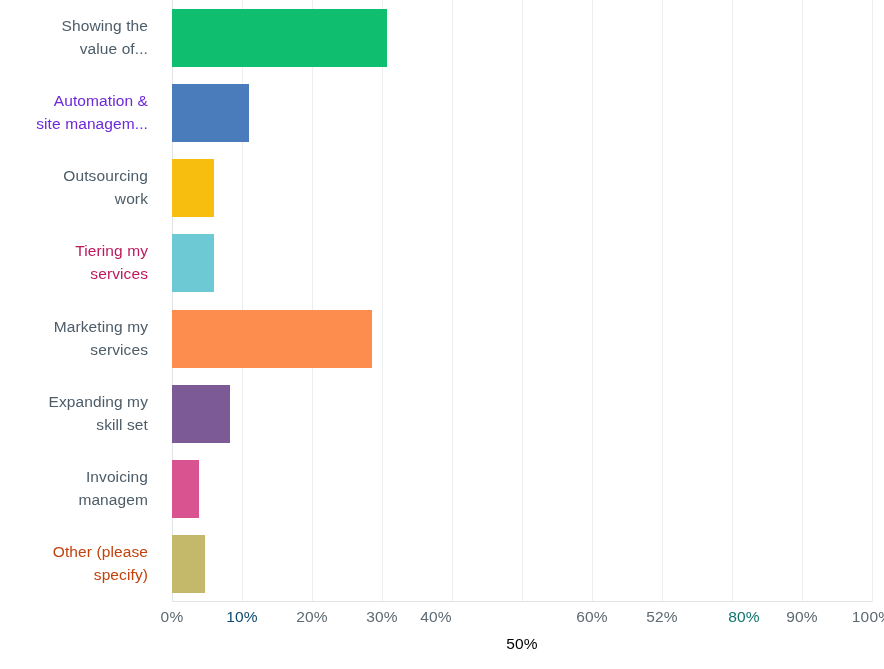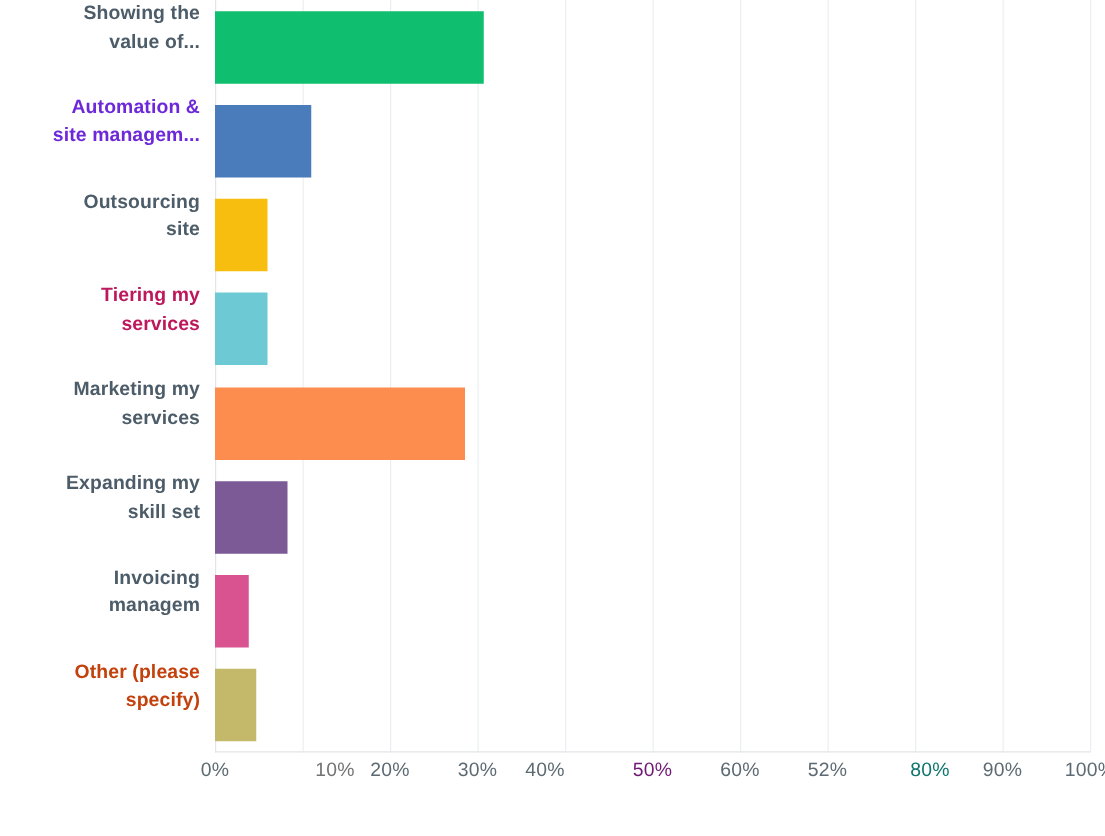--- a/index.html
+++ b/index.html
@@ -77,34 +77,33 @@
   
   #category-labels {
     position: absolute;
     left: 0;
     top: 0;
     width: 172px;
     height: 602px;
   }
   .cat-label {
     position: absolute;
-    left: 12px;
+    left: 0;
     width: 160px;
     height: 75.25px;
     display: flex;
-    align-items: flex-start;
+    align-items: center;
     justify-content: flex-end;
     text-align: right;
     padding-right: 12px;
     box-sizing: border-box;
     color: #4c5c68;
     font-size: 15.5px;
     line-height: 1.48;
     letter-spacing: 0.1px;
-    font-weight: bold;
   }
 
   
   #x-tick-labels {
     position: absolute;
     left: 172px;
     top: 608px;
     width: 700px;
     height: 30px;
   }
@@ -124,21 +123,21 @@
 <div id="chart-root">
 
   <div id="category-labels">
       <div class="cat-label" style="top: 0px; height: 75.25px; color: rgb(76, 92, 104);">
         <span><span>Showing the</span><br><span>value of...</span></span>
       </div>
       <div class="cat-label" style="top: 75.25px; height: 75.25px; color: #6d28d9;">
         <span><span>Automation &amp;</span><br><span>site managem...</span></span>
       </div>
       <div class="cat-label" style="top: 150.5px; height: 75.25px; color: rgb(76, 92, 104);">
-        <span><span>Outsourcing</span><br><span>site</span></span>
+        <span><span>Outsourcing</span><br><span>work</span></span>
       </div>
       <div class="cat-label" style="top: 225.75px; height: 75.25px; color: #be185d;">
         <span><span>Tiering my</span><br><span>services</span></span>
       </div>
       <div class="cat-label" style="top: 301px; height: 75.25px; color: rgb(76, 92, 104);">
         <span><span>Marketing my</span><br><span>services</span></span>
       </div>
       <div class="cat-label" style="top: 376.25px; height: 75.25px; color: rgb(76, 92, 104);">
         <span><span>Expanding my</span><br><span>skill set</span></span>
       </div>
@@ -189,25 +188,25 @@
         <div class="bar-row" style="top: 526.75px; height: 75.25px;">
           <div class="bar" title="Other (please specify) — 4.7%" style="width: 32.9px; background: rgb(196, 185, 107);"></div>
         </div>
       </div>
   </div>
 
   <div id="axis-baseline"></div>
 
   <div id="x-tick-labels">
       <div class="x-tick" style="left: 0px; color: rgb(93, 106, 114);">0%</div>
-      <div class="x-tick" style="left: 70px; color: #737373; margin-left: 26px;">10%</div>
+      <div class="x-tick" style="left: 70px; color: #0c4a6e;">10%</div>
       <div class="x-tick" style="left: 140px; color: rgb(93, 106, 114);">20%</div>
       <div class="x-tick" style="left: 210px; color: rgb(93, 106, 114);">30%</div>
       <div class="x-tick" style="left: 264px; color: rgb(93, 106, 114);">40%</div>
-      <div class="x-tick" style="left: 350px; color: #701a75;">50%</div>
+      <div class="x-tick" style="left: 350px; color: #000000; margin-top: 27px;">50%</div>
       <div class="x-tick" style="left: 420px; color: rgb(93, 106, 114);">60%</div>
       <div class="x-tick" style="left: 490px; color: rgb(93, 106, 114);">52%</div>
       <div class="x-tick" style="left: 572px; color: #0f766e;">80%</div>
       <div class="x-tick" style="left: 630px; color: rgb(93, 106, 114);">90%</div>
       <div class="x-tick" style="left: 700px; color: rgb(93, 106, 114);">100%</div>
     </div>
 
 </div>
 
 </body></html>

